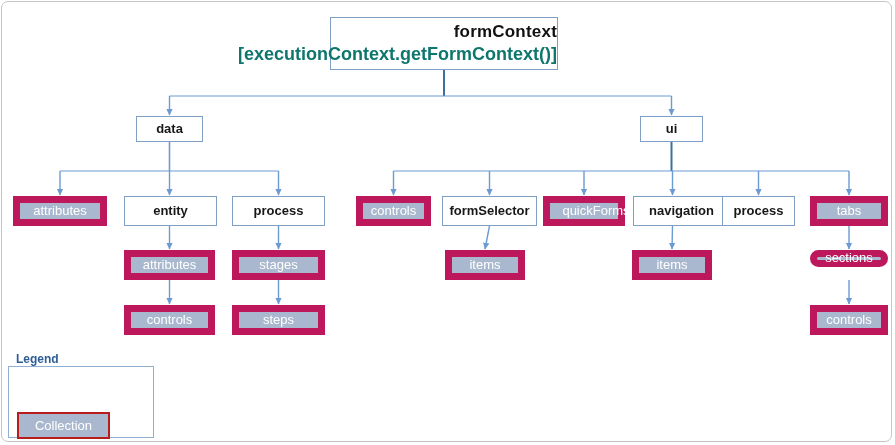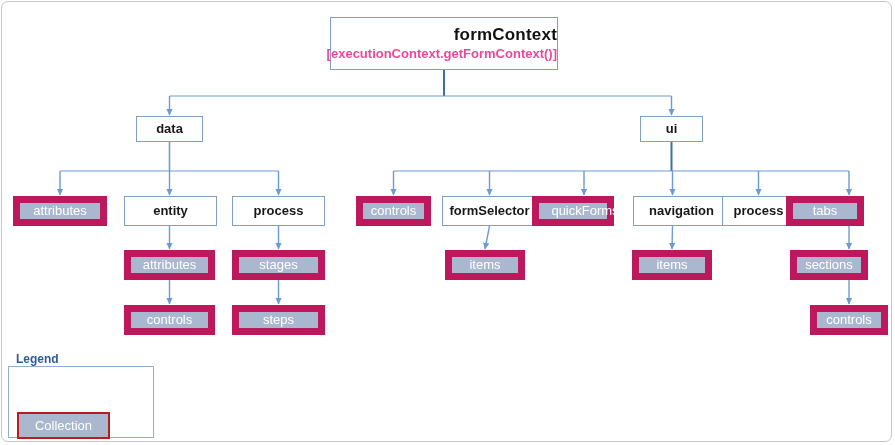--- a/index.html
+++ b/index.html
@@ -64,23 +64,23 @@
     justify-content: center;
     align-items: flex-end;
   }
   .root-title {
     font-size: 17px;
     font-weight: bold;
     color: #111111;
     letter-spacing: 0.2px;
   }
   .root-sub {
-    font-size: 13px;
+    font-size: 18px;
     font-weight: bold;
-    color: #ec4899;
+    color: #0f766e;
     margin-top: 2px;
   }
   #legend-box {
     position: absolute;
     left: 8px;
     top: 366px;
     width: 146px;
     height: 72px;
     background: #ffffff;
     border: 1px solid #8fb0d3;
@@ -163,27 +163,27 @@
       <div class="node plain" style="left: 640px; top: 116px; width: 63px; height: 26px; text-align: center;">ui</div>
       <div class="node collection" style="left: 13px; top: 196px; width: 94px; height: 30px;">attributes</div>
       <div class="node plain" style="left: 124px; top: 196px; width: 93px; height: 30px;">entity</div>
       <div class="node plain" style="left: 232px; top: 196px; width: 93px; height: 30px;">process</div>
       <div class="node collection" style="left: 124px; top: 250px; width: 91px; height: 30px;">attributes</div>
       <div class="node collection" style="left: 124px; top: 305px; width: 91px; height: 30px;">controls</div>
       <div class="node collection" style="left: 232px; top: 250px; width: 93px; height: 30px;">stages</div>
       <div class="node collection" style="left: 232px; top: 305px; width: 93px; height: 30px;">steps</div>
       <div class="node collection" style="left: 356px; top: 196px; width: 75px; height: 30px;">controls</div>
       <div class="node plain" style="left: 442px; top: 196px; width: 95px; height: 30px;">formSelector</div>
-      <div class="node collection" style="left: 532px; top: 196px; width: 82px; height: 30px; padding-left: 24px;">quickForms</div>
+      <div class="node collection" style="left: 543px; top: 196px; width: 82px; height: 30px; padding-left: 24px;">quickForms</div>
       <div class="node plain" style="left: 633px; top: 196px; width: 97px; height: 30px;">navigation</div>
       <div class="node plain" style="left: 722px; top: 196px; width: 73px; height: 30px;">process</div>
-      <div class="node collection" style="left: 786px; top: 196px; width: 78px; height: 30px;">tabs</div>
+      <div class="node collection" style="left: 810px; top: 196px; width: 78px; height: 30px;">tabs</div>
       <div class="node collection" style="left: 445px; top: 250px; width: 80px; height: 30px;">items</div>
       <div class="node collection" style="left: 632px; top: 250px; width: 80px; height: 30px;">items</div>
-      <div class="node collection" style="left: 790px; top: 250px; width: 78px; height: 30px;">sections</div>
+      <div class="node collection" style="left: 810px; top: 250px; width: 78px; height: 17px; border-radius: 10px;">sections</div>
       <div class="node collection" style="left: 810px; top: 305px; width: 78px; height: 30px;">controls</div>
     </div>
 
   <div id="legend-box"></div>
   <div id="legend-title">Legend</div>
   <div id="legend-swatch">Collection</div>
 
 </div>
 
 </body></html>

